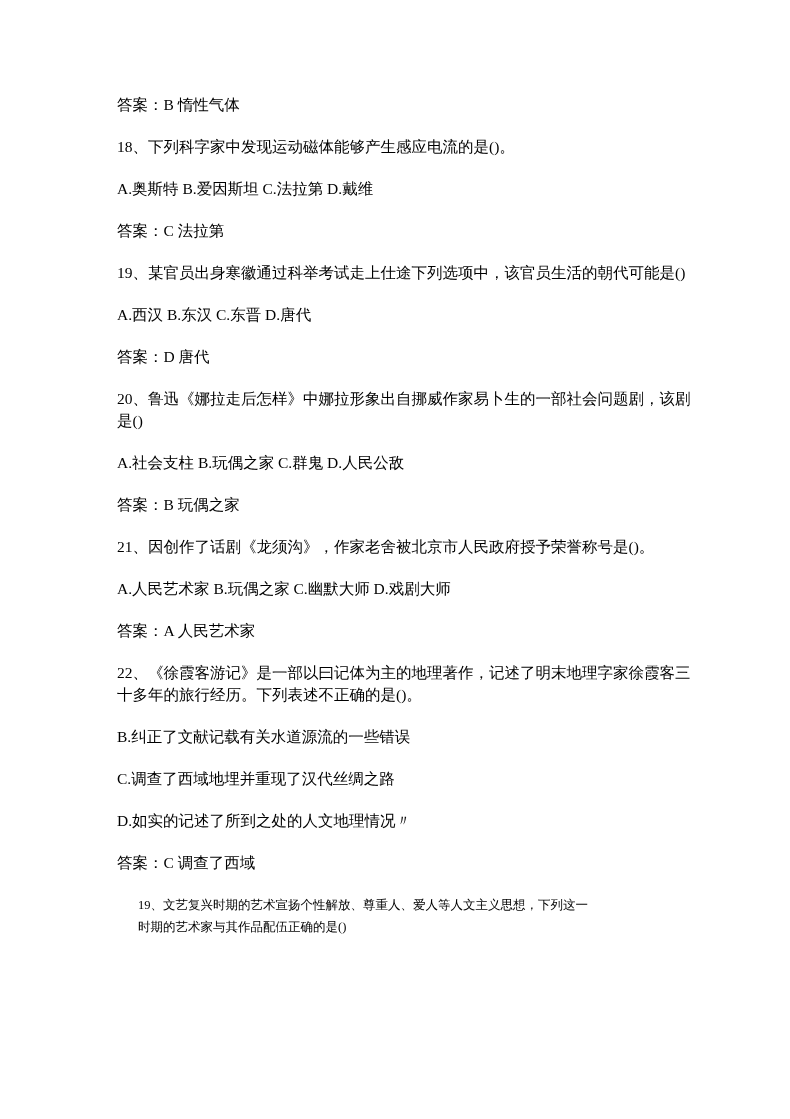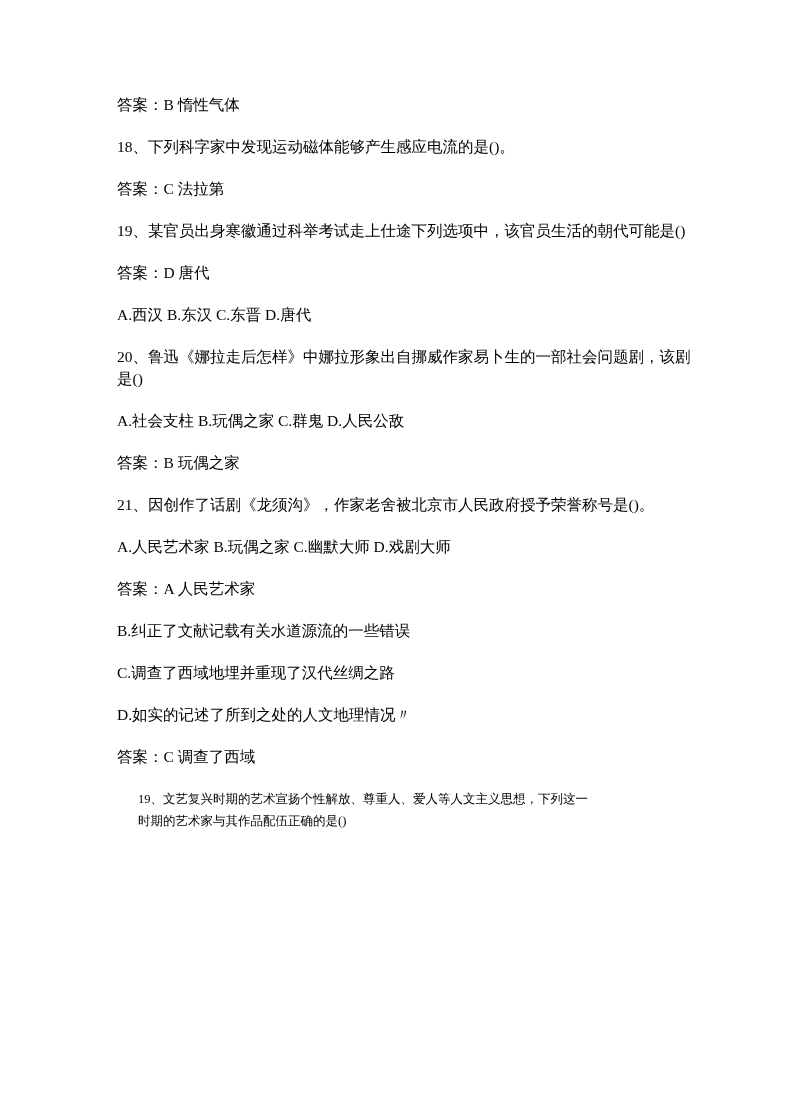--- a/index.html
+++ b/index.html
@@ -36,29 +36,31 @@
     margin-bottom: 0;
   }
 </style>
 </head>
 <body>
 
 <div class="page">
   <div class="doc">
     <p>答案：B 惰性气体</p>
     <p>18、下列科字家中发现运动磁体能够产生感应电流的是()。</p>
+    <p>A.奥斯特 B.爱因斯坦 C.法拉第 D.戴维</p>
     <p>答案：C 法拉第</p>
     <p>19、某官员出身寒徽通过科举考试走上仕途下列选项中，该官员生活的朝代可能是()</p>
+    <p>A.西汉 B.东汉 C.东晋 D.唐代</p>
     <p>答案：D 唐代</p>
-    <p>A.西汉 B.东汉 C.东晋 D.唐代</p>
     <p>20、鲁迅《娜拉走后怎样》中娜拉形象出自挪威作家易卜生的一部社会问题剧，该剧是()</p>
     <p>A.社会支柱 B.玩偶之家 C.群鬼 D.人民公敌</p>
     <p>答案：B 玩偶之家</p>
     <p>21、因创作了话剧《龙须沟》，作家老舍被北京市人民政府授予荣誉称号是()。</p>
     <p>A.人民艺术家 B.玩偶之家 C.幽默大师 D.戏剧大师</p>
     <p>答案：A 人民艺术家</p>
+    <p>22、《徐霞客游记》是一部以曰记体为主的地理著作，记述了明末地理字家徐霞客三十多年的旅行经历。下列表述不正确的是()。</p>
     <p>B.纠正了文献记载有关水道源流的一些错误</p>
     <p>C.调查了西域地埋并重现了汉代丝绸之路</p>
     <p>D.如实的记述了所到之处的人文地理情况〃</p>
     <p>答案：C 调查了西域</p>
     <p class="q23">19、文艺复兴时期的艺术宣扬个性解放、尊重人、爱人等人文主义思想，下列这一时期的艺术家与其作品配伍正确的是()</p>
   </div>
 </div>
 
 </body></html>

